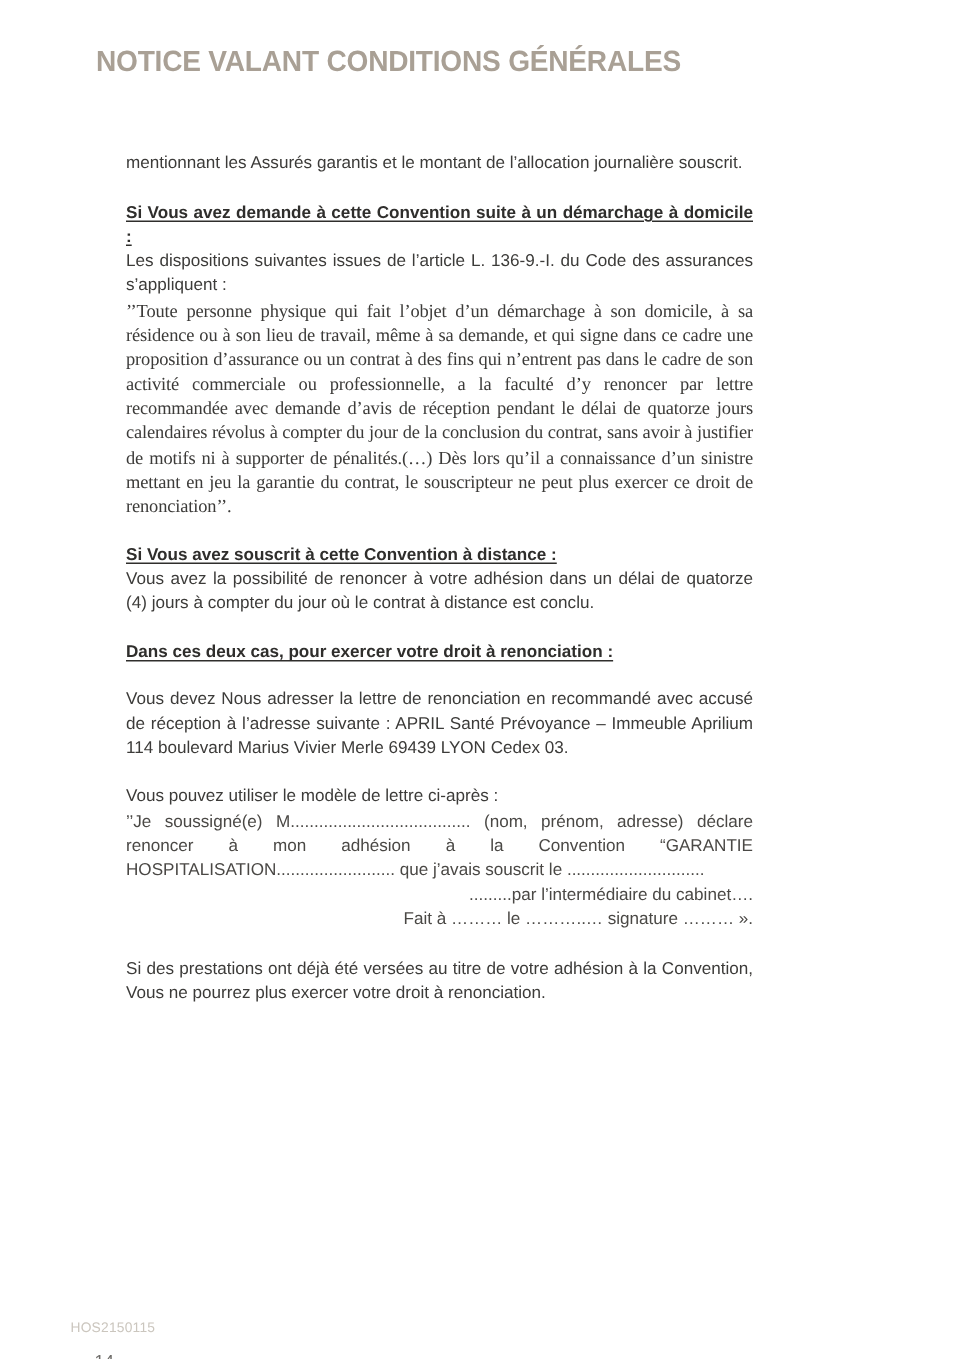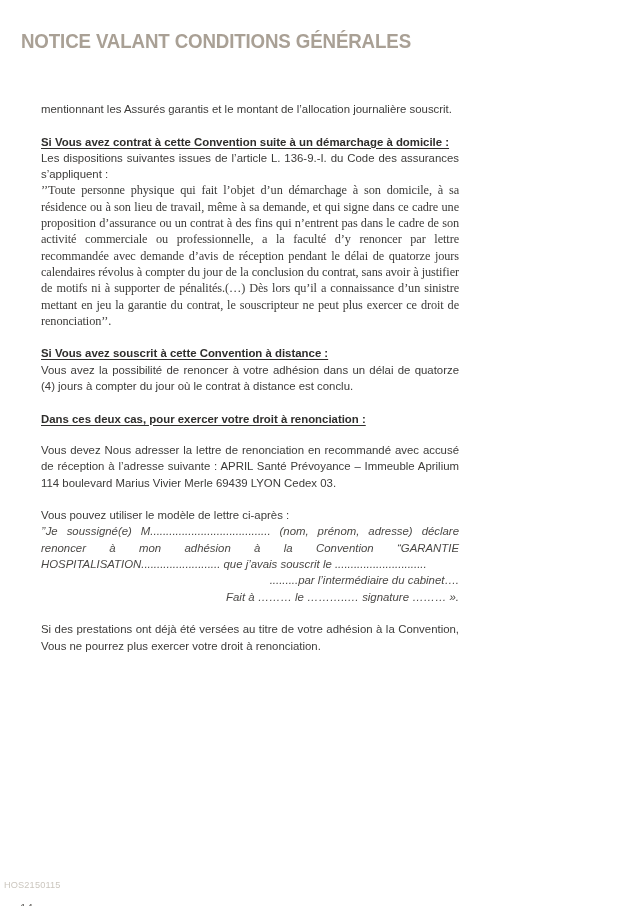--- a/index.html
+++ b/index.html
@@ -13,20 +13,21 @@
     position: relative;
     font-family: "Liberation Sans", sans-serif;
     overflow: hidden;
     -webkit-font-smoothing: antialiased;
   }
 
   .page {
     position: absolute;
     inset: 0;
     background: #ffffff;
+    margin-left: 43px;
   }
 
   
   .page-header {
     position: absolute;
     left: 0;
     top: 30px;
     width: 100%;
     height: 34px;
   }
@@ -76,21 +77,20 @@
     text-underline-offset: 2px;
     text-align: justify;
     margin: 0;
     color: #2f2e2c;
   }
   .heading.tight { text-align: left; }
 
   .italic-block {
     font-size: 11.4px;
     line-height: 16.3px;
-    font-style: italic;
     text-align: justify;
     margin: 0;
     color: #4a4845;
   }
   .italic-block.left { text-align: right; }
 
   .gap-lg { height: 16.3px; }
   .gap-md { height: 15px; }
 
   
@@ -120,21 +120,21 @@
   <div class="page-header">
     <div class="header-title">NOTICE VALANT CONDITIONS GÉNÉRALES</div>
   </div>
 
   <div class="content">
 
     <p class="para">mentionnant les Assurés garantis et le montant de l’allocation journalière souscrit.</p>
 
     <div class="gap-lg"></div>
 
-    <p class="heading">Si Vous avez contrat à cette Convention suite à un démarchage à domicile :</p>
+    <p class="heading">Si Vous avez demande à cette Convention suite à un démarchage à domicile :</p>
 
     <p class="para">Les dispositions suivantes issues de l’article L. 136-9.-I. du Code des assurances s’appliquent :</p>
 
     <p class="para narrow">’’Toute personne physique qui fait l’objet d’un démarchage à son domicile, à sa résidence ou à son lieu de travail, même à sa demande, et qui signe dans ce cadre une proposition d’assurance ou un contrat à des fins qui n’entrent pas dans le cadre de son activité commerciale ou professionnelle, a la faculté d’y renoncer par lettre recommandée avec demande d’avis de réception pendant le délai de quatorze jours calendaires révolus à compter du jour de la conclusion du contrat, sans avoir à justifier de motifs ni à supporter de pénalités.(…) Dès lors qu’il a connaissance d’un sinistre mettant en jeu la garantie du contrat, le souscripteur ne peut plus exercer ce droit de renonciation’’.</p>
 
     <div class="gap-lg"></div>
 
     <p class="heading tight">Si Vous avez souscrit à cette Convention à distance :</p>
 
     <p class="para">Vous avez la possibilité de renoncer à votre adhésion dans un délai de quatorze (4) jours à compter du jour où le contrat à distance est conclu.</p>

